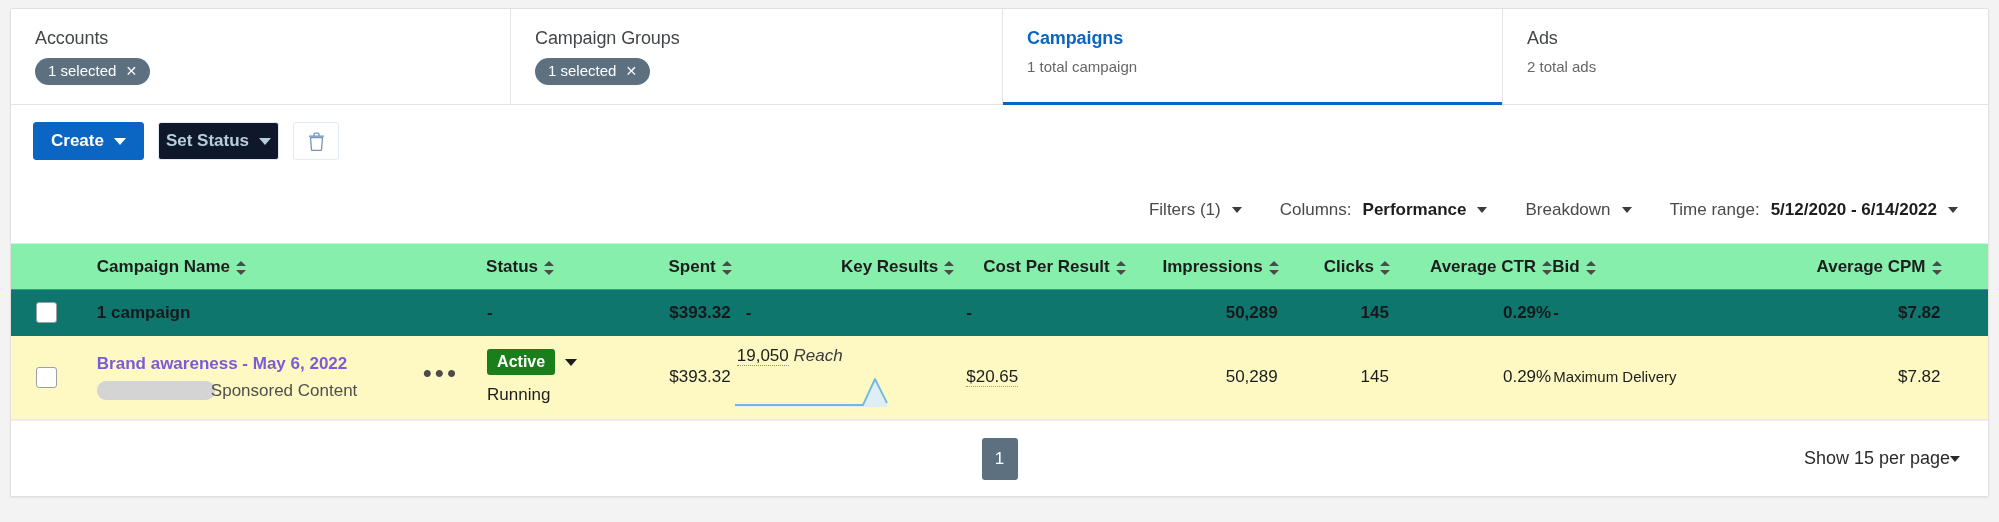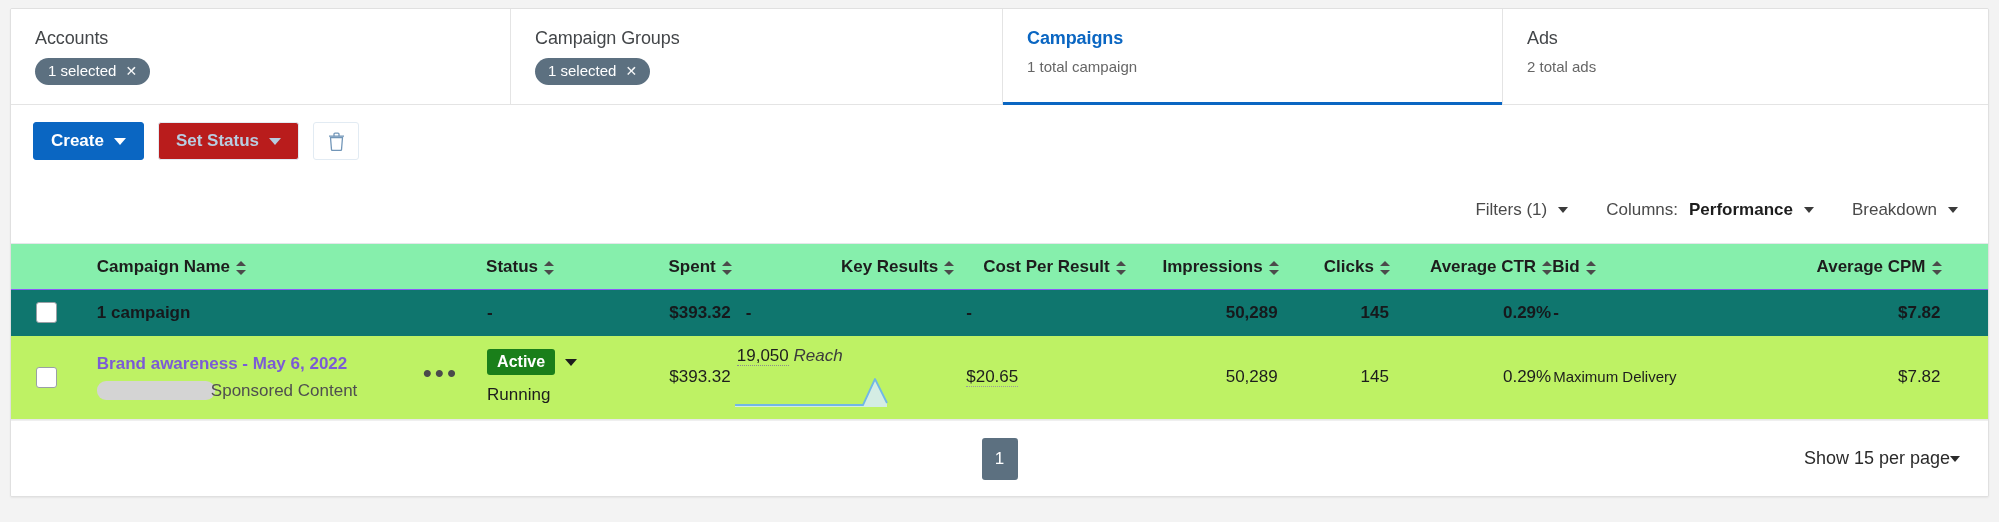--- a/index.html
+++ b/index.html
@@ -114,25 +114,25 @@
     background: none;
   }
   .btn-create {
     background: #0a66c2;
     color: #fff;
     border: 1px solid #0a66c2;
     height: 38px;
     padding: 0 17px;
   }
   .btn-setstatus {
-    background: #b91c1c;
+    background: #0f172a;
     color: #b8cde0;
     border: 1px solid #e2ebf3;
     height: 38px;
-    padding: 0 17px;
+    padding: 0 7px;
     margin-left: 14px;
     cursor: default;
   }
   .btn-trash {
     background: #fff;
     border: 1px solid #e2ebf3;
     height: 38px;
     width: 46px;
     margin-left: 14px;
     color: #7296b8;
@@ -274,21 +274,21 @@
   .summary-row td {
     height: 46px;
     font-weight: 700;
     color: #16191c;
     text-align: right;
     vertical-align: middle;
   }
   .summary-row td.t-left { text-align: left; }
   .summary-row td.c-name { padding-left: 14px; }
 
-  .data-row { background: #bef264; border-bottom: 1px solid #e8e8e8; padding-left: 24px; }
+  .data-row { background: #fef9c3; border-bottom: 1px solid #e8e8e8; padding-left: 24px; }
   .data-row td {
     height: 84px;
     text-align: right;
     color: #1d1d1d;
     vertical-align: middle;
   }
   .data-row td.t-left { text-align: left; }
   .data-row td.t-center { text-align: center; }
 
   .chk {
@@ -475,20 +475,25 @@
           <span class="lbl">Columns:</span>
           <span class="strong">Performance</span>
           <span class="caret-sm"></span>
         </div>
 
         <div class="fitem">
           <span class="lbl">Breakdown</span>
           <span class="caret-sm"></span>
         </div>
 
+        <div class="fitem">
+          <span class="lbl">Time range:</span>
+          <span class="strong">5/12/2020 - 6/14/2022</span>
+          <span class="caret-sm"></span>
+        </div>
       </div>
     </div>
 
     <table class="grid">
       <colgroup>
         <col class="col-chk">
           <col class="col-name">
           <col class="col-dots">
           <col class="col-status">
         <col class="col-spent">

